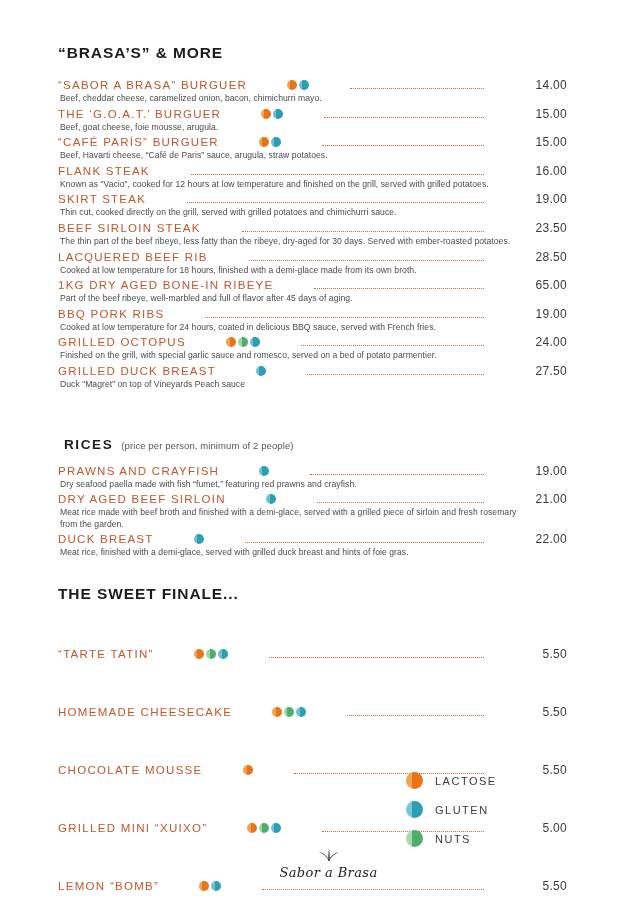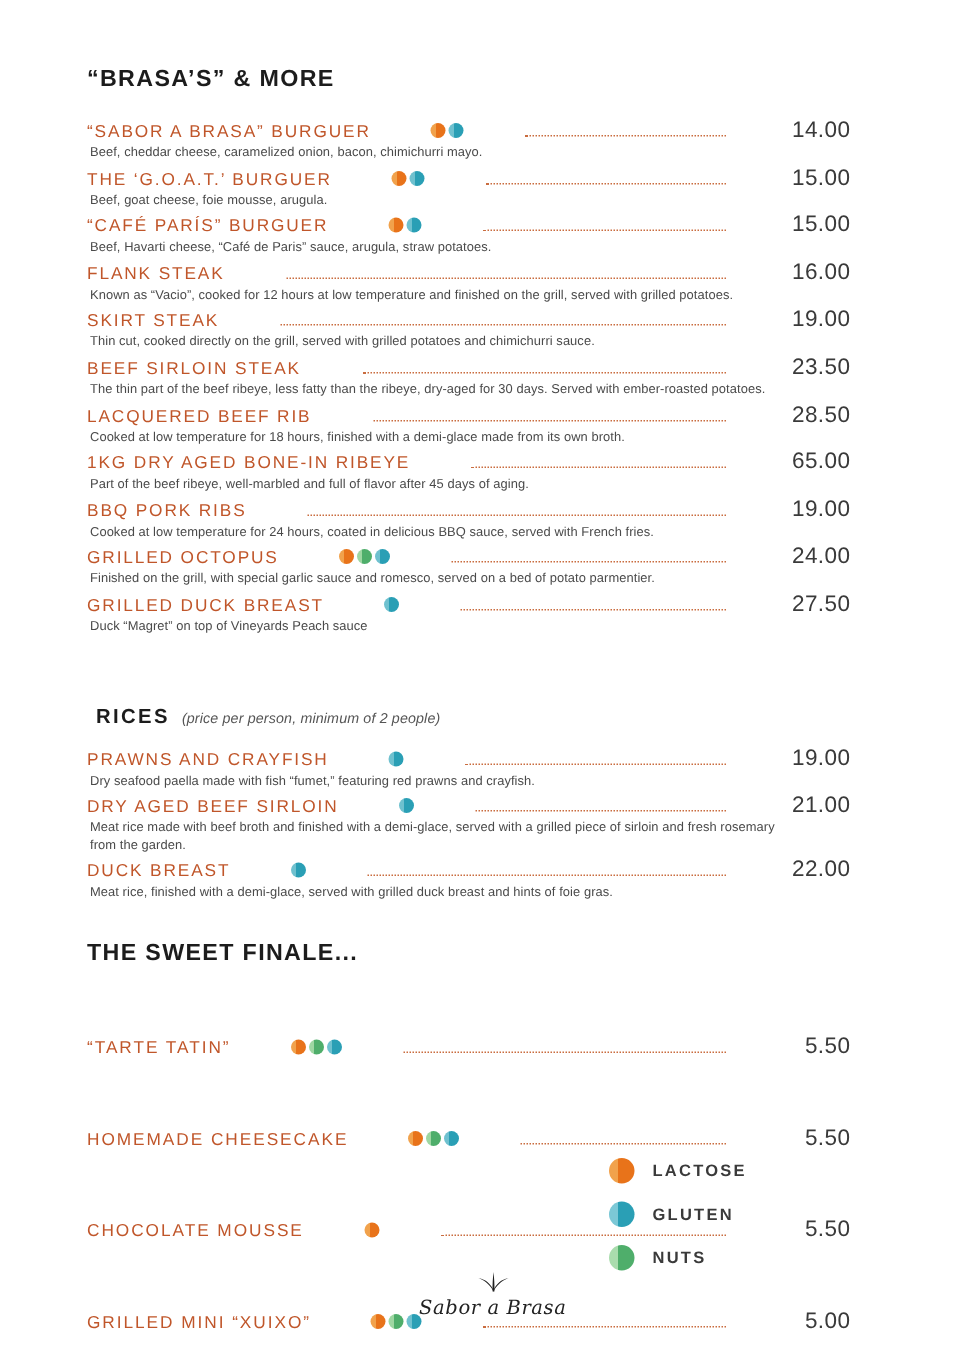--- a/index.html
+++ b/index.html
@@ -43,21 +43,20 @@
     font-size: 13.5px;
     font-weight: bold;
     letter-spacing: 1.6px;
     color: #1c1c1c;
     margin-top: 20px;
   }
   .rices-head .rices-note {
     font-size: 9.5px;
     color: #555;
     letter-spacing: 0.1px;
-    font-style: italic;
   }
 
   .item {
     margin-bottom: 2px;
   }
   .item-line {
     display: flex;
     align-items: baseline;
     width: 100%;
     gap: 35px;
@@ -95,21 +94,21 @@
     background: linear-gradient(90deg,#9ed7a2 0 35%, #4fae6b 35% 100%);
   }
   .leader {
     flex: 1 1 auto;
     border-bottom: 1.5px dotted #c96c3f;
     margin: 0 6px 3px 6px;
     min-width: 10px;
     height: 0;
   }
   .price {
-    font-size: 15px;
+    font-size: 12px;
     color: #3a3a3a;
     white-space: nowrap;
     letter-spacing: 0.3px;
     min-width: 42px;
     text-align: right;
   }
   .desc {
     font-size: 8.6px;
     line-height: 1.35;
     color: #4a4a4a;
@@ -130,21 +129,20 @@
     left: 406px;
     top: 772px;
     display: flex;
     flex-direction: column;
     gap: 12px;
   }
   .legend-row {
     display: flex;
     align-items: center;
     gap: 12px;
-    font-weight: bold;
   }
   .legend-dot {
     width: 17px;
     height: 17px;
     border-radius: 50%;
   }
   .legend-dot.lactose { background: linear-gradient(90deg,#f1a24c 0 35%, #e8731a 35% 100%); }
   .legend-dot.gluten { background: linear-gradient(90deg,#7cc8d6 0 35%, #2a9fb5 35% 100%); }
   .legend-dot.nuts { background: linear-gradient(90deg,#a9dcad 0 35%, #4fae6b 35% 100%); }
   .legend-label {

